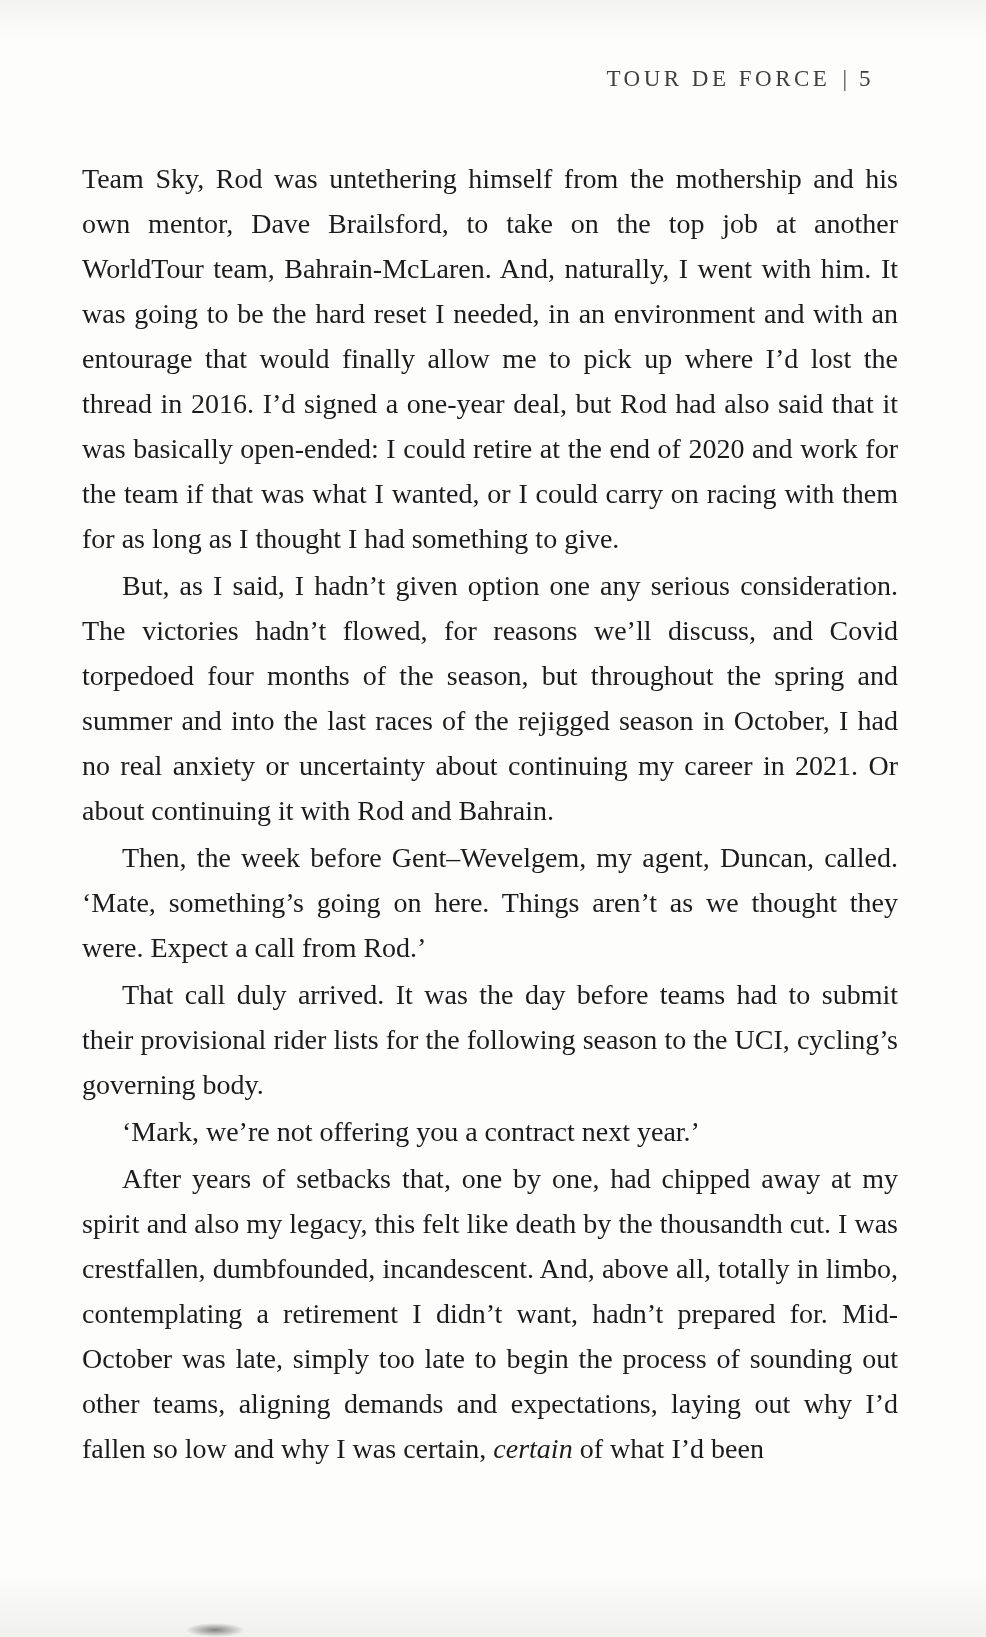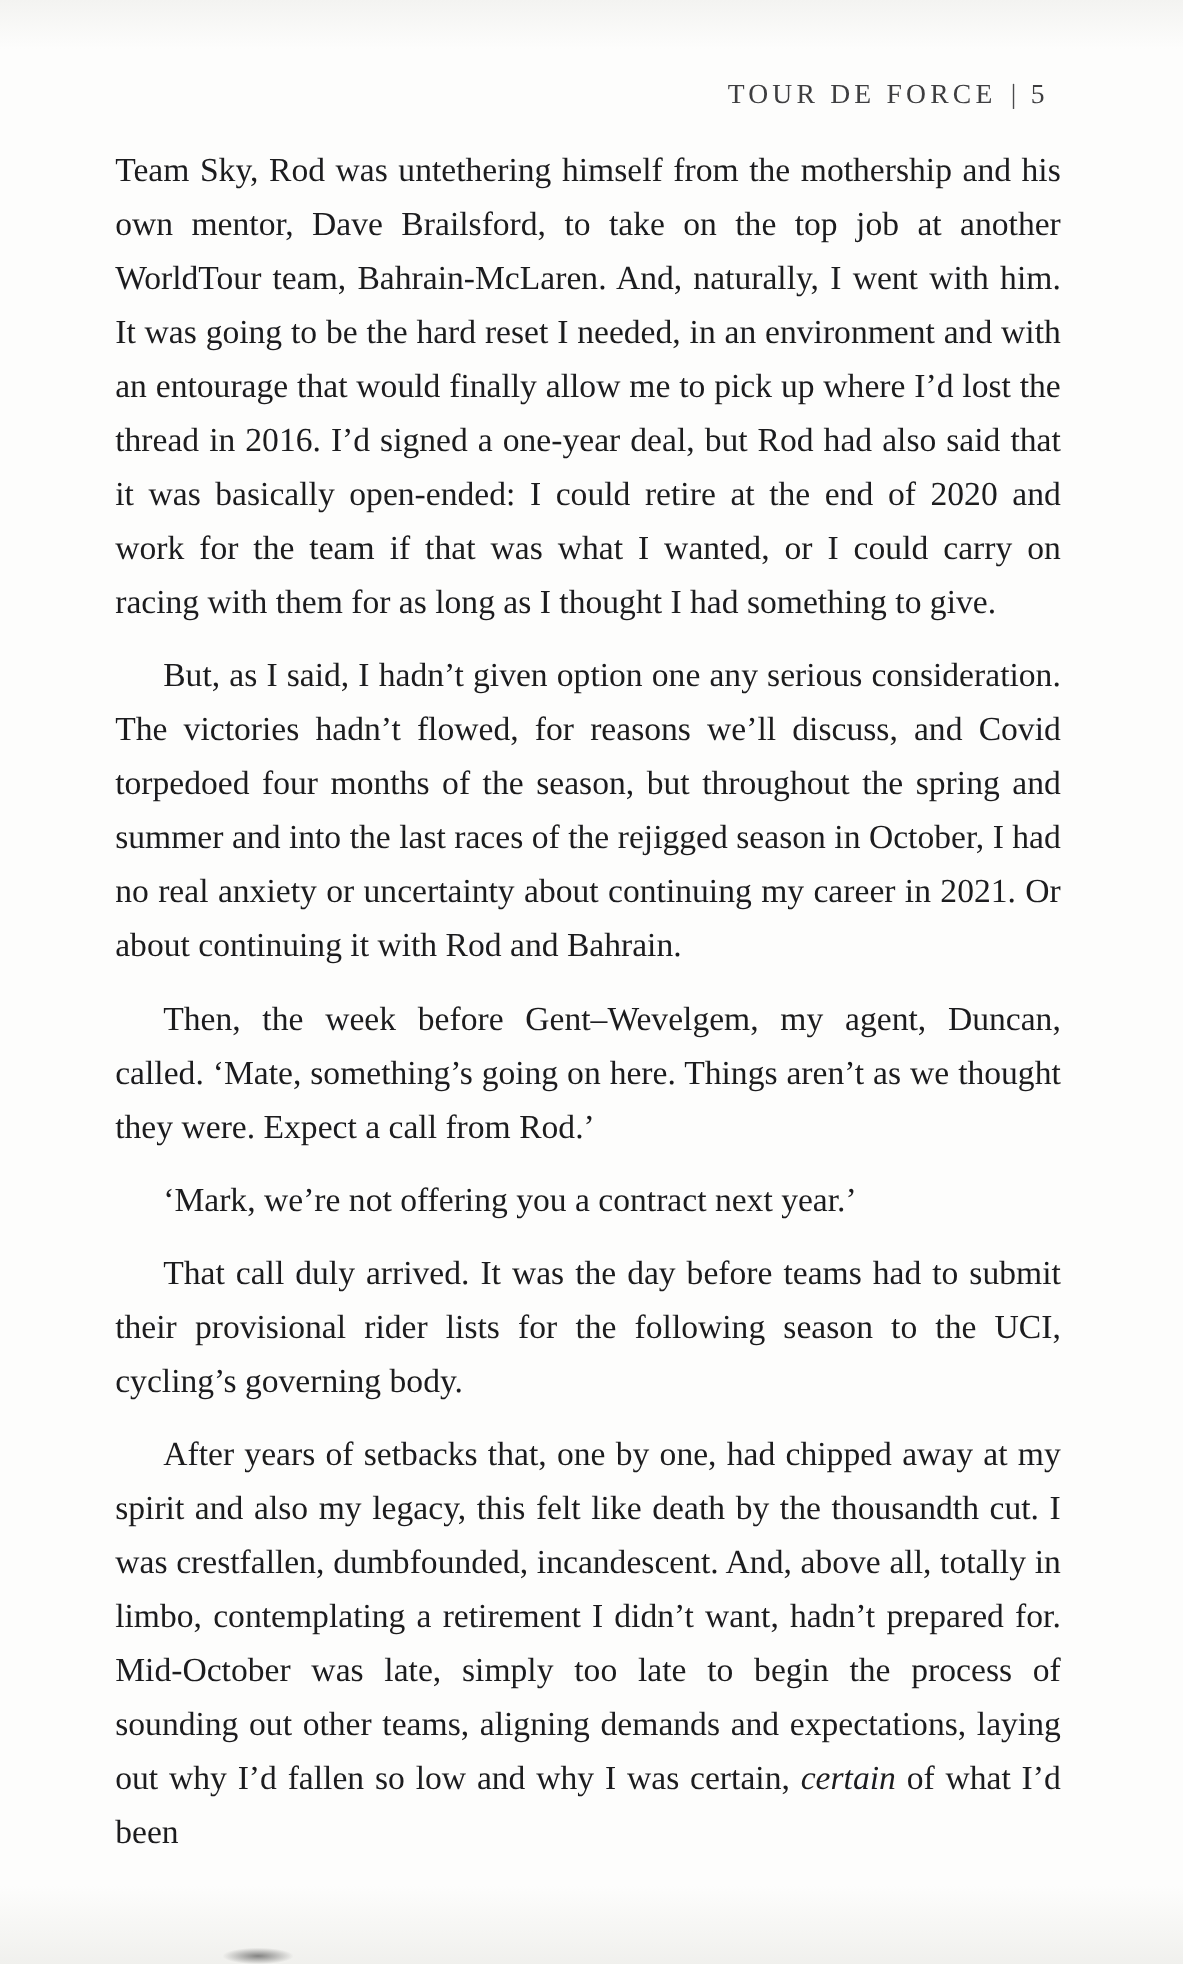--- a/index.html
+++ b/index.html
@@ -21,36 +21,36 @@
     padding: 66px 86px 0 80px;
     background: linear-gradient(180deg, #f3f3f1 0%, #fdfdfc 2.5%, #fdfdfc 96%, #f0f0ed 100%);
     color: #1d1d1f;
   }
   .running-header {
     text-align: right;
     font-size: 23px;
     letter-spacing: 3.5px;
     color: #3e3e40;
     padding-right: 26px;
-    margin-bottom: 28px;
+    margin-bottom: 64px;
     white-space: nowrap;
   }
   .running-header .sep {
     margin: 0 12px;
     color: #4a4a4c;
     letter-spacing: 0;
   }
   .body-text {
     font-size: 28px;
     line-height: 45px;
     text-align: justify;
     color: #1c1c1e;
   }
   .body-text p {
-    margin: 16px;
+    margin: 2px;
     text-indent: 40px;
   }
   .body-text p.no-indent {
     text-indent: 0;
   }
   .body-text em {
   }
   .scan-artifact {
     position: absolute;
     left: 185px;
@@ -67,20 +67,20 @@
 <div class="page">
 
   <header class="running-header">
     <span>TOUR DE FORCE</span><span class="sep">|</span><span>5</span>
   </header>
 
   <main class="body-text">
     <p class="no-indent">Team Sky, Rod was untethering himself from the mothership and his own mentor, Dave Brailsford, to take on the top job at another WorldTour team, Bahrain-McLaren. And, naturally, I went with him. It was going to be the hard reset I needed, in an environment and with an entourage that would finally allow me to pick up where I’d lost the thread in 2016. I’d signed a one-year deal, but Rod had also said that it was basically open-ended: I could retire at the end of 2020 and work for the team if that was what I wanted, or I could carry on racing with them for as long as I thought I had something to give.</p>
     <p>But, as I said, I hadn’t given option one any serious consideration. The victories hadn’t flowed, for reasons we’ll discuss, and Covid torpedoed four months of the season, but throughout the spring and summer and into the last races of the rejigged season in October, I had no real anxiety or uncertainty about continuing my career in 2021. Or about continuing it with Rod and Bahrain.</p>
     <p>Then, the week before Gent–Wevelgem, my agent, Duncan, called. ‘Mate, something’s going on here. Things aren’t as we thought they were. Expect a call from Rod.’</p>
+    <p>That call duly arrived. It was the day before teams had to submit their provisional rider lists for the following season to the UCI, cycling’s governing body.</p>
     <p>‘Mark, we’re not offering you a contract next year.’</p>
-    <p>That call duly arrived. It was the day before teams had to submit their provisional rider lists for the following season to the UCI, cycling’s governing body.</p>
     <p><span>After years of setbacks that, one by one, had chipped away at my spirit and also my legacy, this felt like death by the thousandth cut. I was crestfallen, dumbfounded, incandescent. And, above all, totally in limbo, contemplating a retirement I didn’t want, hadn’t prepared for. Mid-October was late, simply too late to begin the process of sounding out other teams, aligning demands and expectations, laying out why I’d fallen so low and why I was certain, </span><em>certain</em><span> of what I’d been</span></p>
   </main>
 
   <div class="scan-artifact"></div>
 
 </div>
 
 </body></html>

